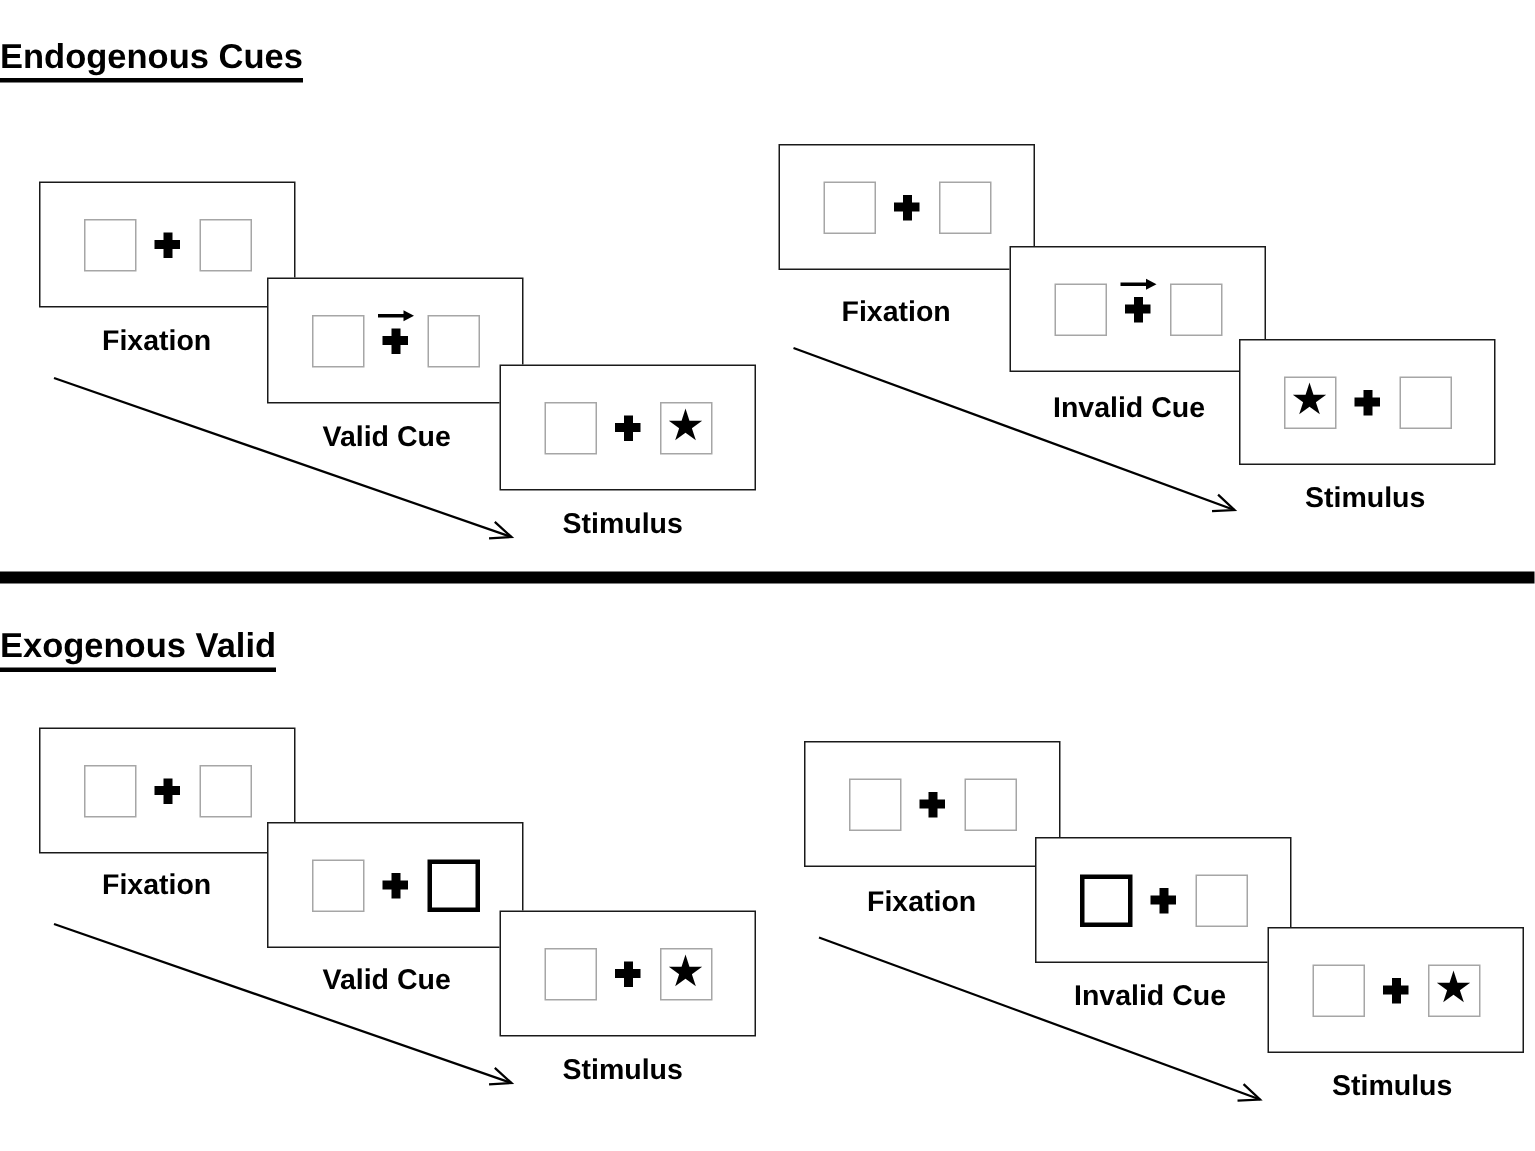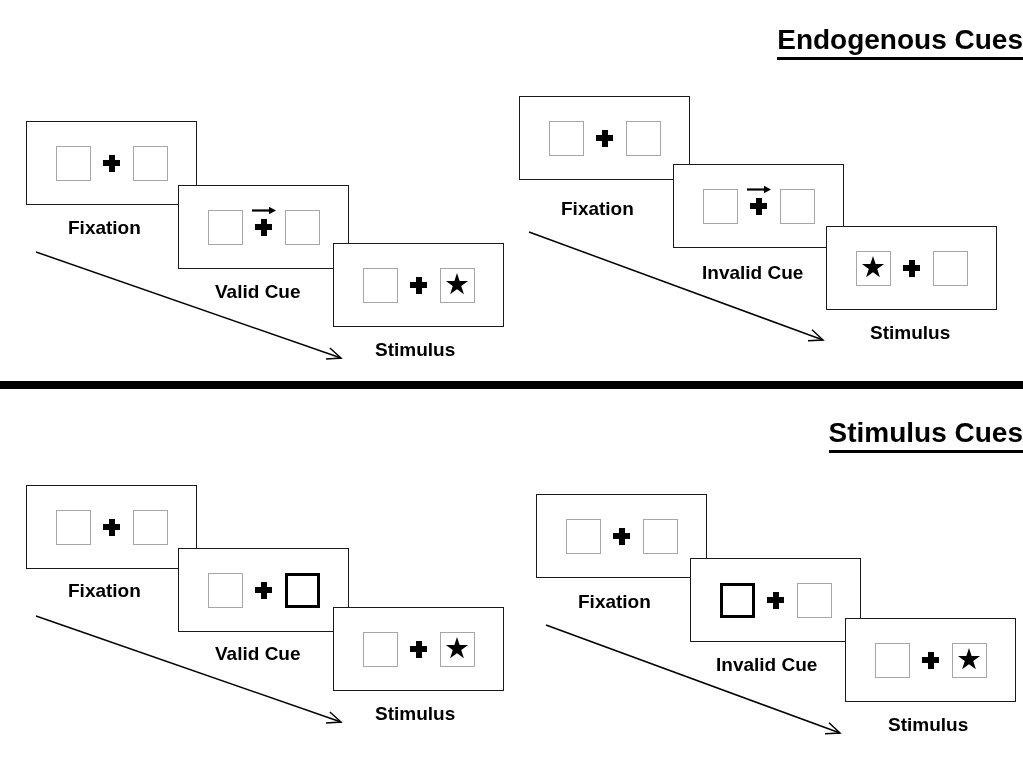--- a/index.html
+++ b/index.html
@@ -13,22 +13,22 @@
     position: relative;
     font-family: "Liberation Sans", sans-serif;
     overflow: hidden;
   }
 
   
   .section-title {
     position: absolute;
     width: 100%;
     left: 0;
-    text-align: right;
-    font-size: 28px;
+    text-align: left;
+    font-size: 23px;
     font-weight: bold;
     color: #000000;
     letter-spacing: 0px;
   }
   .section-title span {
     border-bottom: 3px solid #000;
     padding-bottom: 1px;
     display: inline-block;
   }
 
@@ -228,21 +228,21 @@
       <div class="sq">
         <span class="star">★</span>
       </div>
       <div class="cross-wrap">
         <div class="cross"></div>
       </div>
       <div class="sq"></div>
     </div>
   </div>
 <div class="caption" style="left: 870px; top: 322px;">Stimulus</div>
-<div class="section-title" style="top: 417px;"><span>Stimulus Cues</span></div>
+<div class="section-title" style="top: 417px;"><span>Exogenous Valid</span></div>
 <div class="timeline" style="left: 28px; top: 608px;">
     <svg width="325" height="126">
       <path d="M8 8 L313 114" stroke="#000" stroke-width="1.5" fill="none"></path>
       <path d="M298.0321825746814 114.98205983643068 L313 114 L301.8673345702058 103.94695267949736" stroke="#000" stroke-width="1.5" fill="none"></path>
     </svg>
   </div>
 <div class="frame" style="left: 26px; top: 485px; width: 171px; height: 84px;">
     <div class="frame-inner">
       <div class="sq"></div>
       <div class="cross-wrap">

